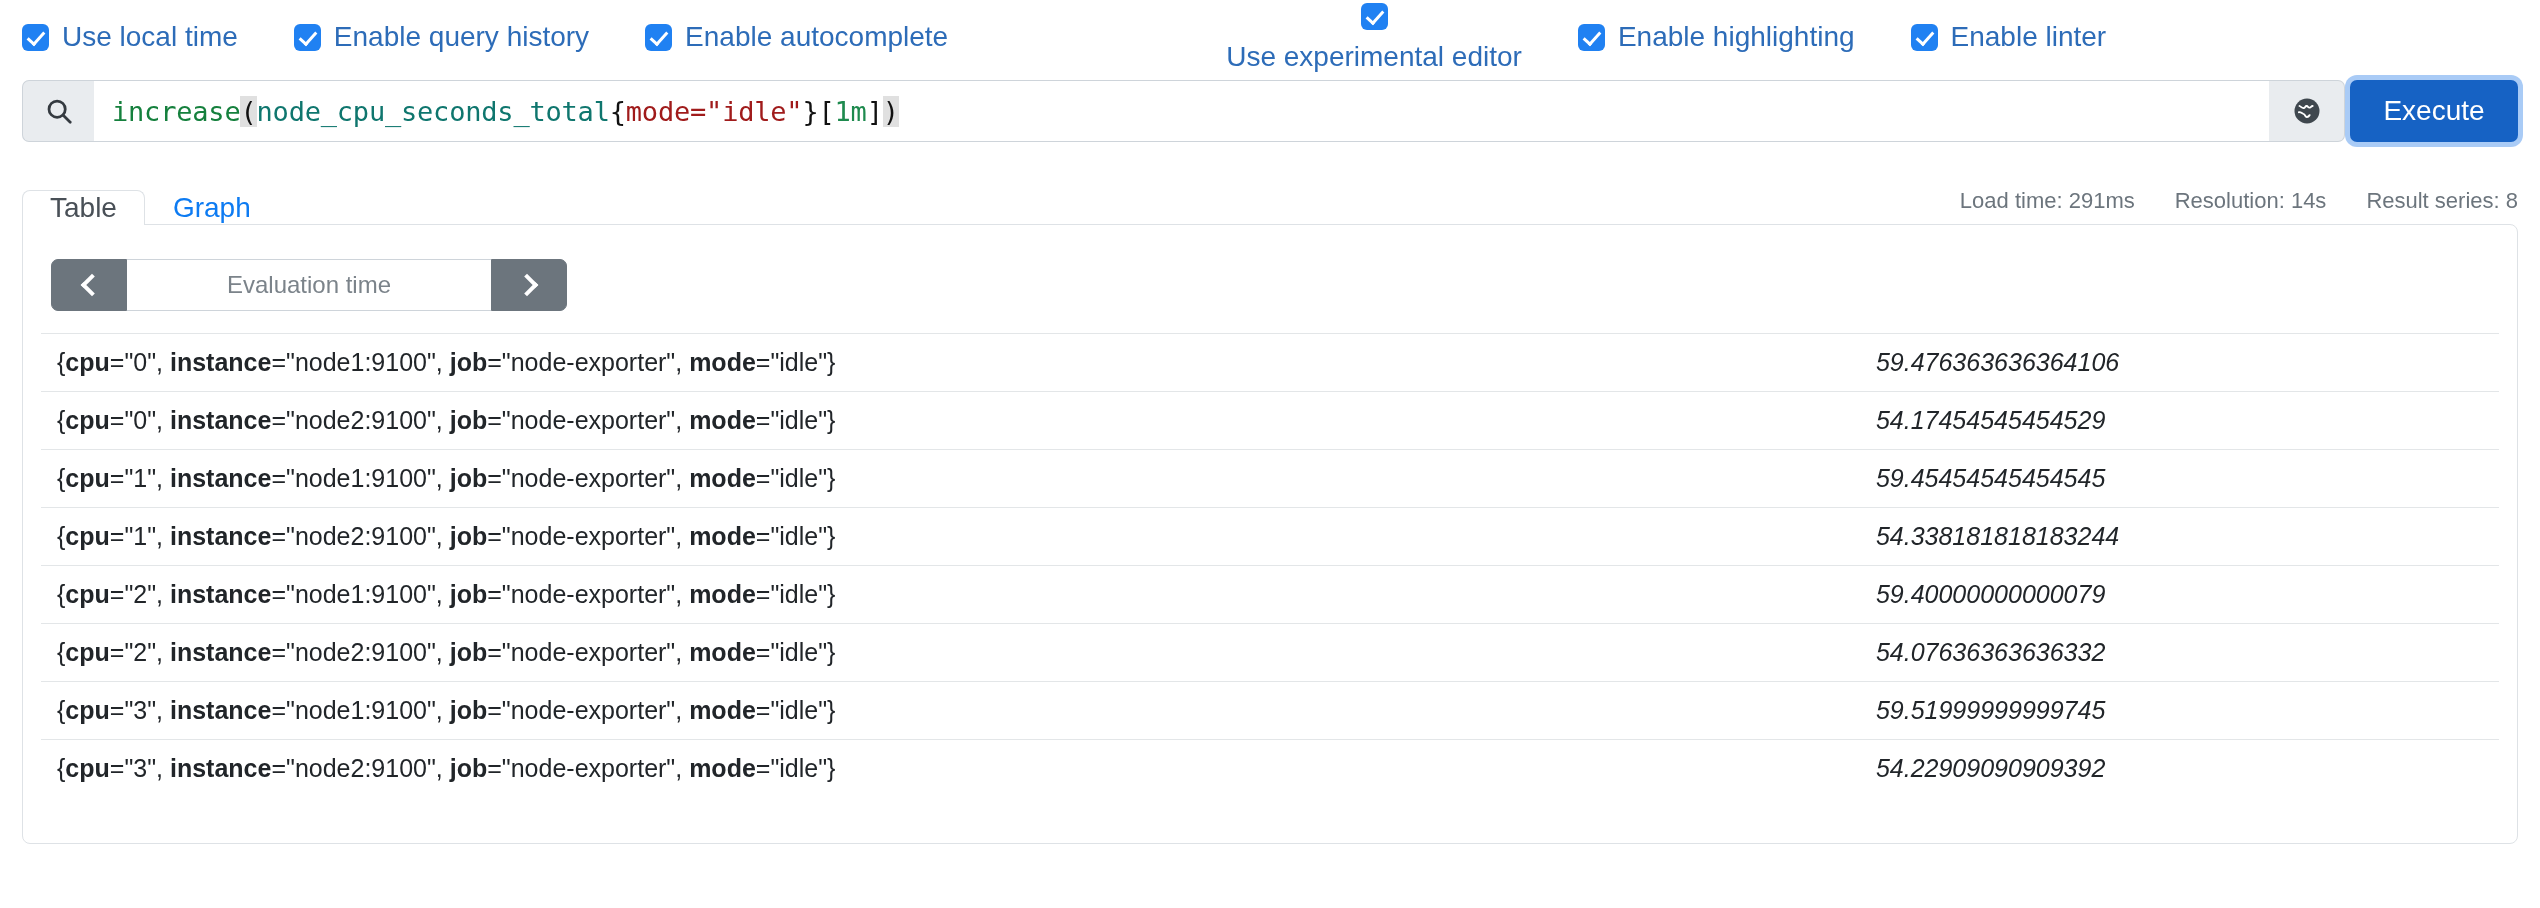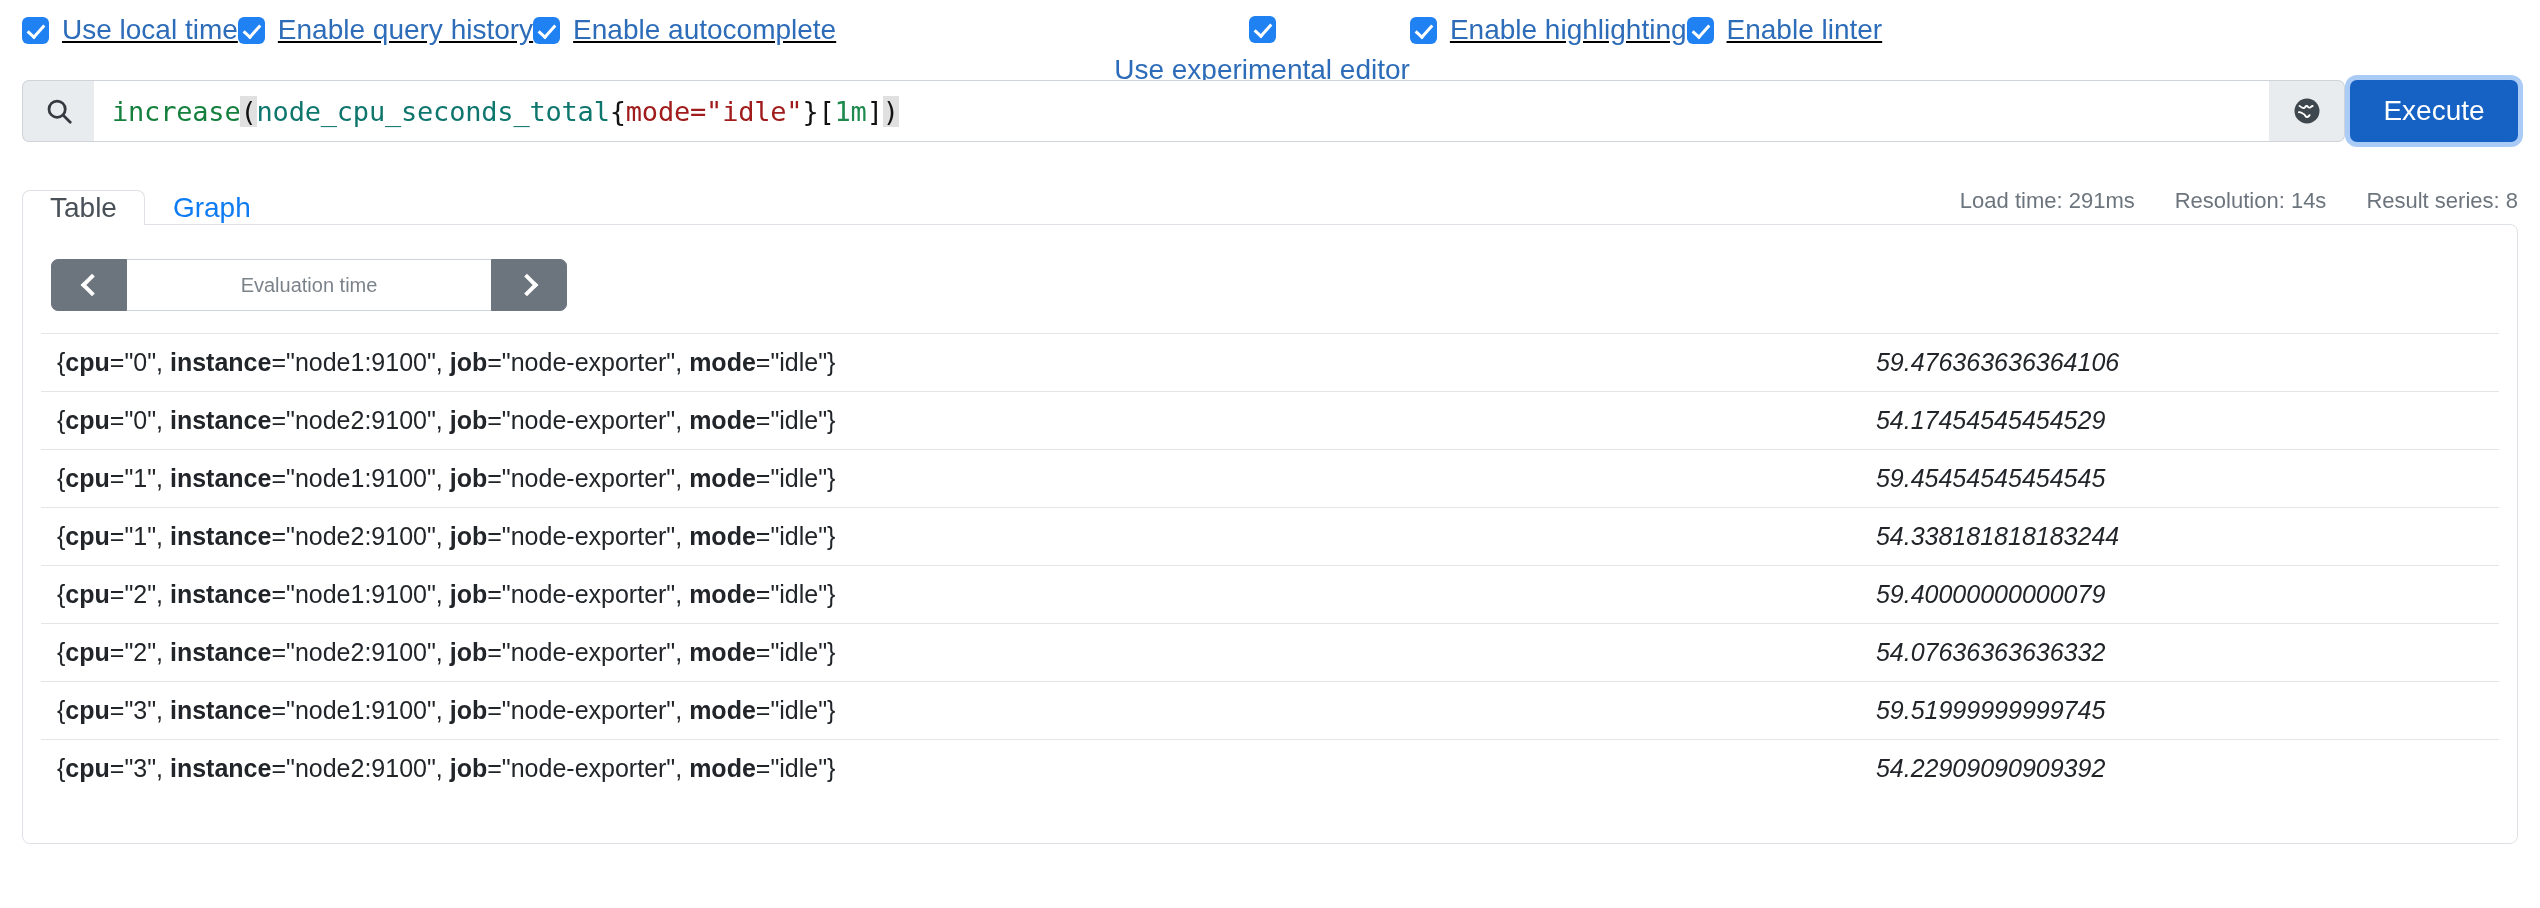--- a/index.html
+++ b/index.html
@@ -9,33 +9,32 @@
     background: #ffffff;
     font-family: "Liberation Sans", sans-serif;
     -webkit-font-smoothing: antialiased;
   }
 
   .page { width: 2540px; height: 908px; position: relative; overflow: hidden; }
 
   
   .options-row {
     display: flex;
-    align-items: flex-start;
+    align-items: center;
     padding: 16px 22px 0 22px;
     height: 58px;
-    text-decoration: underline;
   }
   .opt {
     display: flex;
     align-items: center;
     gap: 13px;
     cursor: pointer;
     user-select: none;
   }
-  .opt + .opt { }
+  .opt + .opt { margin-left: 56px; }
   .opt.spacer-before { margin-left: 278px; flex-direction: column; }
 
   .cbox {
     width: 27px; height: 27px;
     border-radius: 6px;
     background: #2081f2;
     position: relative;
     flex: none;
   }
   .cbox::after {
@@ -195,21 +194,21 @@
     border-width: 0 4px 4px 0;
   }
   .chev.l { transform: rotate(135deg); margin-left: 5px; }
   .chev.r { transform: rotate(-45deg); margin-right: 5px; }
 
   .eval-input {
     flex: 1 1 auto;
     border: 1px solid #ced4da;
     border-left: none; border-right: none;
     background: #ffffff;
-    font-size: 20px;
+    font-size: 24px;
     color: #6c757d;
     text-align: center;
     font-family: "Liberation Sans", sans-serif;
     outline: none;
     min-width: 0;
   }
   .eval-input::placeholder { color: #7b838a; opacity: 1; }
 
   
   .rtable {

